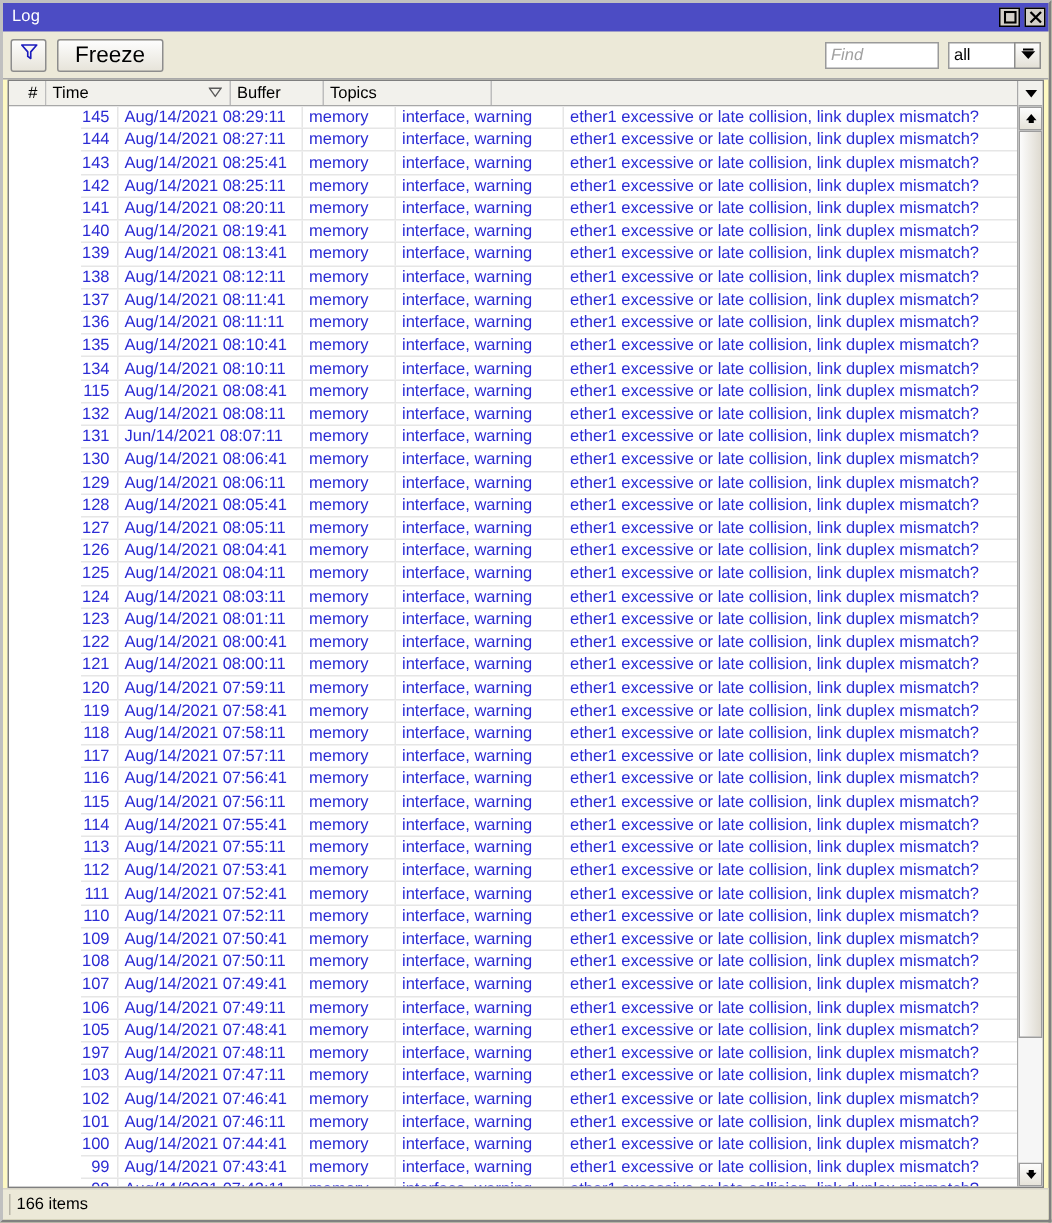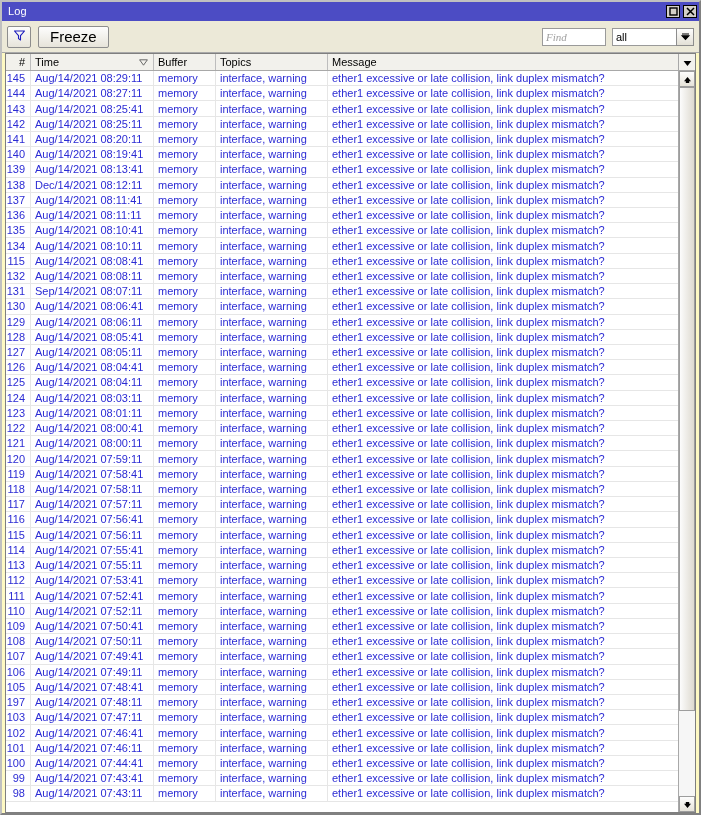--- a/index.html
+++ b/index.html
@@ -82,35 +82,35 @@
     border: 1px solid #8d8d8d;
     border-radius: 2px;
     font-size: 15px;
     color: #000;
     cursor: pointer;
     line-height: 20px;
     text-align: center;
   }
   #toolbar-spacer { flex: 1; }
   #find-input {
-    width: 64px; height: 18px;
+    width: 76px; height: 18px;
     background: #fff;
     border: 1px solid #9a9a9a;
     font-size: 11px;
     font-style: italic;
     color: #a0a0a0;
     padding: 0 3px;
     line-height: 16px;
-    font-family: Liberation Serif, serif;
+    font-family: Liberation Sans, sans-serif;
     outline: none;
     margin-right: 6px;
   }
   #find-input::placeholder { color: #a0a0a0; font-style: italic; opacity: 1; }
   #scope-select {
-    width: 64px; height: 18px;
+    width: 44px; height: 18px;
     background: #fff;
     border: 1px solid #9a9a9a;
     border-right: none;
     font-size: 11px;
     color: #000;
     padding-left: 3px;
     line-height: 16px;
     cursor: pointer;
   }
   #scope-arrow {
@@ -182,20 +182,21 @@
     overflow: hidden;
     background: #fff;
   }
   .row {
     height: 15.22px;
     display: flex;
     font-size: 11px;
     color: #2b2bd4;
     border-bottom: 1px solid #e6e6e6;
     align-items: center;
+    margin-left: 48px;
   }
   .cell {
     padding: 0 0 0 4px;
     line-height: 14px;
     white-space: nowrap;
     overflow: hidden;
     border-right: 1px solid #e6e6e6;
     height: 100%;
     display: flex;
     align-items: center;
@@ -323,21 +324,20 @@
           <div class="hcell c-time">
             <span>Time</span>
             <span class="sort-tri">
               <svg width="9" height="7" viewBox="0 0 9 7">
                   <path d="M0.6 0.8 H8.4 L4.5 6.2 Z" fill="none" stroke="#5a5a5a" stroke-width="0.9"></path>
                 </svg>
             </span>
           </div>
           <div class="hcell c-buf">Buffer</div>
           <div class="hcell c-top">Topics</div>
-          <div class="hcell c-msg">Message</div>
         </div>
 
         <div id="rows">
             <div class="row">
               <div class="cell num c-num">145</div>
               <div class="cell c-time">Aug/14/2021 08:29:11</div>
               <div class="cell c-buf">memory</div>
               <div class="cell c-top">interface, warning</div>
               <div class="cell last c-msg">ether1 excessive or late collision, link duplex mismatch?</div>
             </div>
@@ -378,21 +378,21 @@
             </div>
             <div class="row">
               <div class="cell num c-num">139</div>
               <div class="cell c-time">Aug/14/2021 08:13:41</div>
               <div class="cell c-buf">memory</div>
               <div class="cell c-top">interface, warning</div>
               <div class="cell last c-msg">ether1 excessive or late collision, link duplex mismatch?</div>
             </div>
             <div class="row">
               <div class="cell num c-num">138</div>
-              <div class="cell c-time">Dec/14/2021 08:12:11</div>
+              <div class="cell c-time">Aug/14/2021 08:12:11</div>
               <div class="cell c-buf">memory</div>
               <div class="cell c-top">interface, warning</div>
               <div class="cell last c-msg">ether1 excessive or late collision, link duplex mismatch?</div>
             </div>
             <div class="row">
               <div class="cell num c-num">137</div>
               <div class="cell c-time">Aug/14/2021 08:11:41</div>
               <div class="cell c-buf">memory</div>
               <div class="cell c-top">interface, warning</div>
               <div class="cell last c-msg">ether1 excessive or late collision, link duplex mismatch?</div>
@@ -427,21 +427,21 @@
             </div>
             <div class="row">
               <div class="cell num c-num">132</div>
               <div class="cell c-time">Aug/14/2021 08:08:11</div>
               <div class="cell c-buf">memory</div>
               <div class="cell c-top">interface, warning</div>
               <div class="cell last c-msg">ether1 excessive or late collision, link duplex mismatch?</div>
             </div>
             <div class="row">
               <div class="cell num c-num">131</div>
-              <div class="cell c-time">Sep/14/2021 08:07:11</div>
+              <div class="cell c-time">Jun/14/2021 08:07:11</div>
               <div class="cell c-buf">memory</div>
               <div class="cell c-top">interface, warning</div>
               <div class="cell last c-msg">ether1 excessive or late collision, link duplex mismatch?</div>
             </div>
             <div class="row">
               <div class="cell num c-num">130</div>
               <div class="cell c-time">Aug/14/2021 08:06:41</div>
               <div class="cell c-buf">memory</div>
               <div class="cell c-top">interface, warning</div>
               <div class="cell last c-msg">ether1 excessive or late collision, link duplex mismatch?</div>
@@ -698,14 +698,17 @@
                   <path d="M4.5 7 L8 2.8 H6.2 V1 H2.8 V2.8 H1 Z" fill="#000"></path>
                 </svg>
             </span>
           </div>
         </div>
       </div>
 
     </div>
   </div>
 
+  <div id="statusbar">
+    <div id="status-text">166 items</div>
+  </div>
 
 </div>
 
 </body></html>

